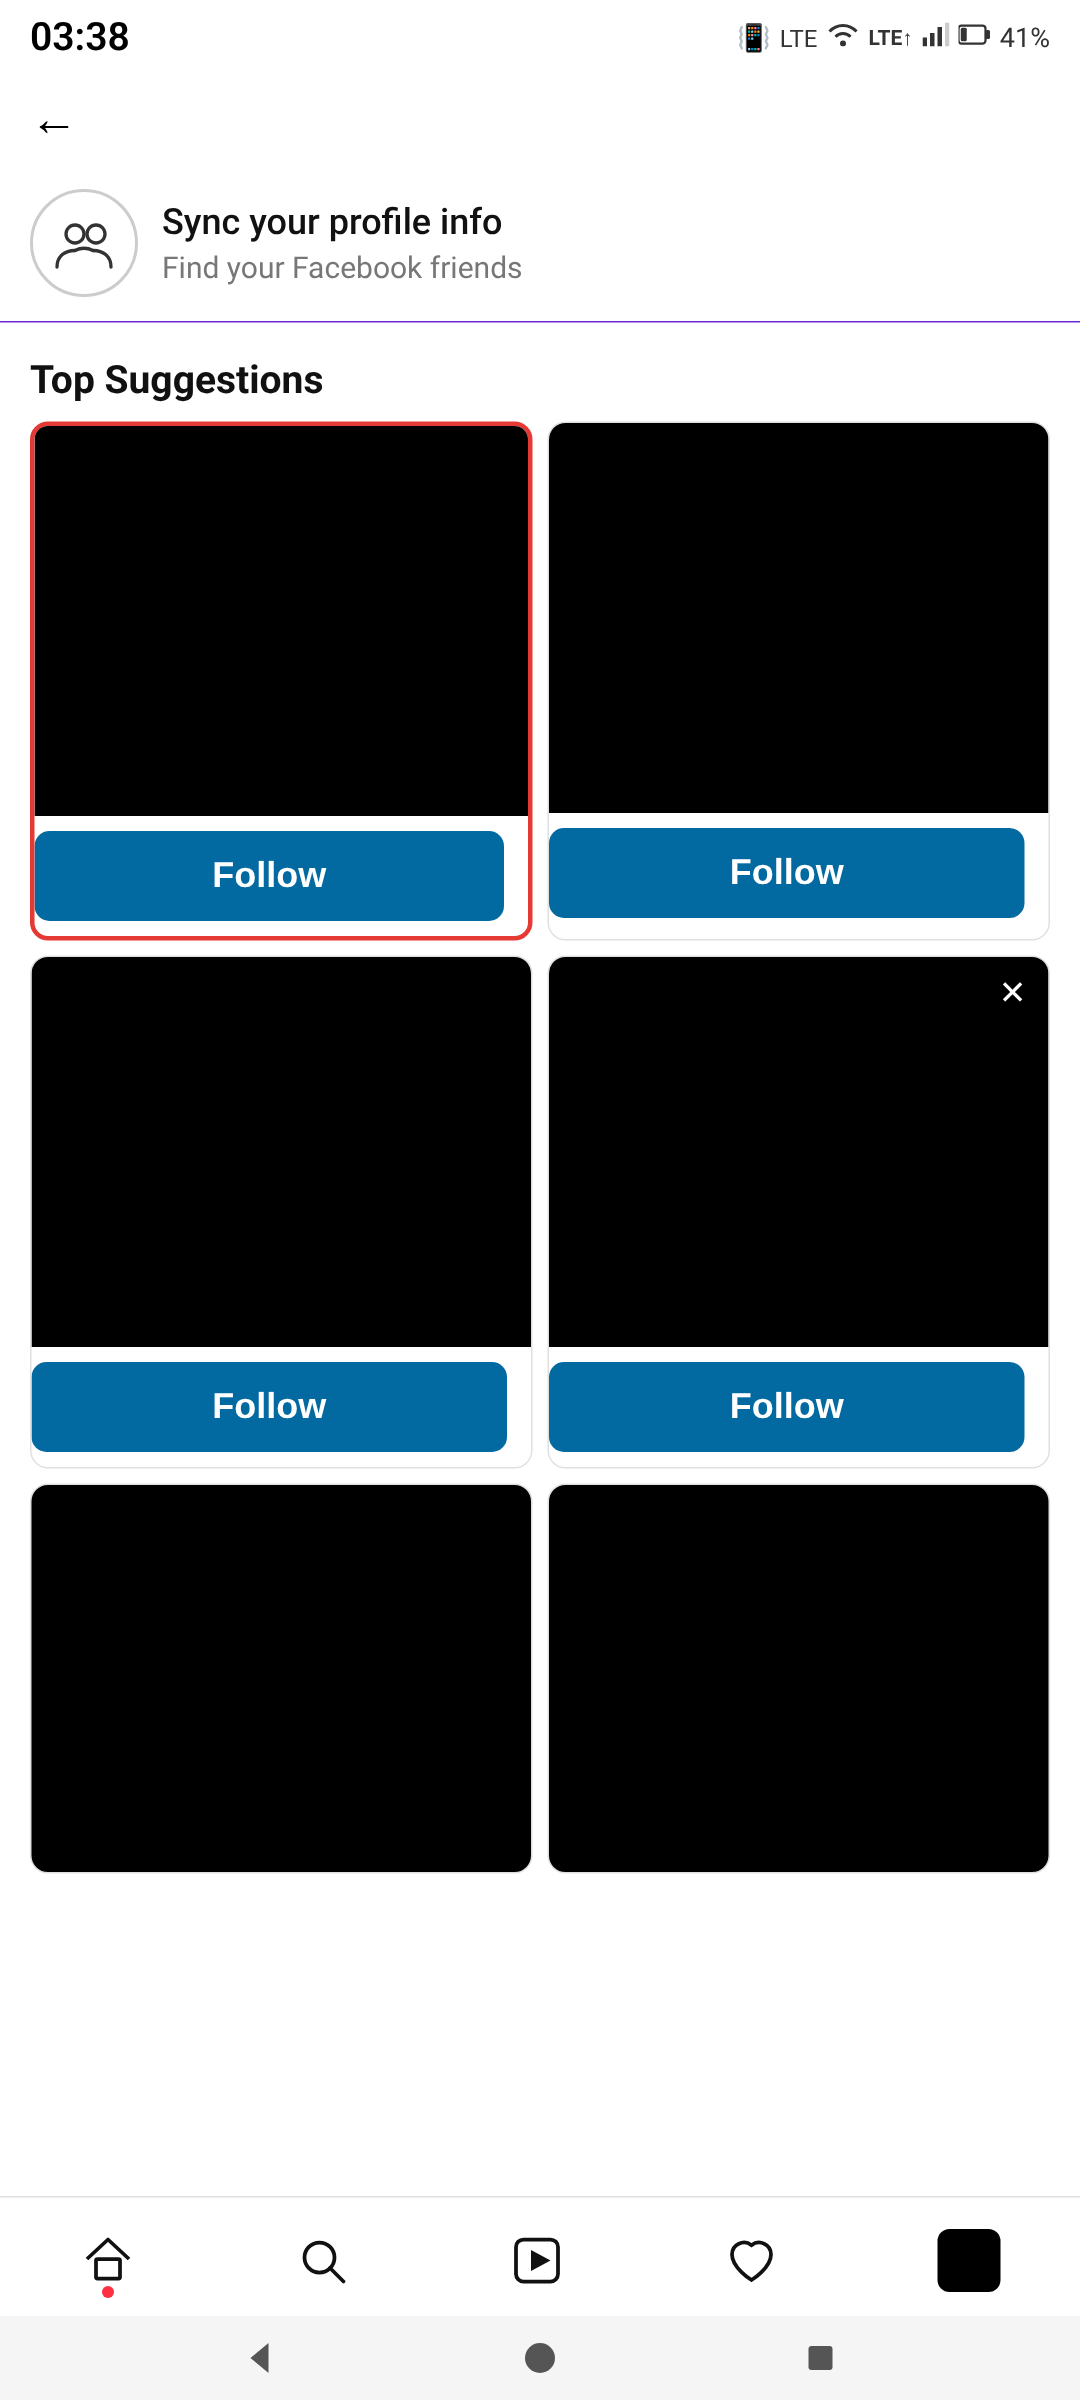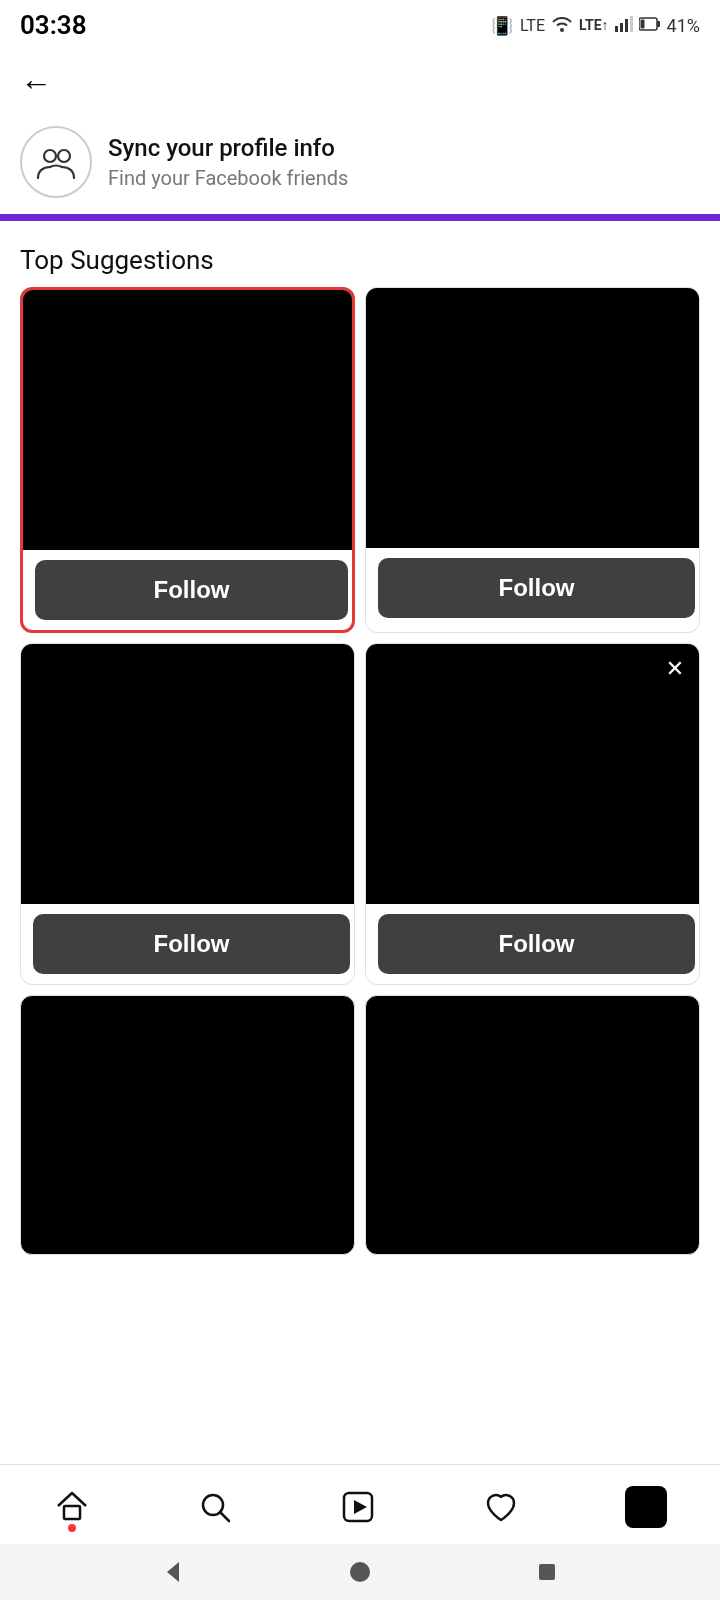--- a/index.html
+++ b/index.html
@@ -60,21 +60,21 @@
       font-weight: 700;
       color: #000;
     }
 
     
     .sync-section {
       display: flex;
       align-items: center;
       padding: 16px 20px;
       gap: 16px;
-      border-bottom: 7px solid #6d28d9;
+      border-bottom: 1px solid #6d28d9;
       margin: 0 0 8px 0;
     }
     .sync-icon-wrap {
       width: 72px;
       height: 72px;
       border-radius: 50%;
       border: 2px solid #ccc;
       display: flex;
       align-items: center;
       justify-content: center;
@@ -105,21 +105,21 @@
       padding: 14px 28px;
       font-size: 22px;
       font-weight: 600;
       cursor: pointer;
       white-space: nowrap;
     }
 
     
     .section-title {
       font-size: 26px;
-      font-weight: 400;
+      font-weight: 700;
       color: #111;
       padding: 16px 20px 12px 20px;
     }
 
     
     .suggestions-grid {
       display: grid;
       grid-template-columns: 1fr 1fr;
       gap: 10px;
       padding: 0 20px;
@@ -156,22 +156,22 @@
       width: 32px;
       height: 32px;
       display: flex;
       align-items: center;
       justify-content: center;
     }
 
     .follow-btn {
       display: block;
       width: calc(100% - 16px);
-      margin: 10px 12px;
-      background: #404040;
+      margin: 10px 0;
+      background: #0369a1;
       color: #fff;
       border: none;
       border-radius: 10px;
       padding: 16px;
       font-size: 24px;
       font-weight: 600;
       cursor: pointer;
       text-align: center;
     }
 

